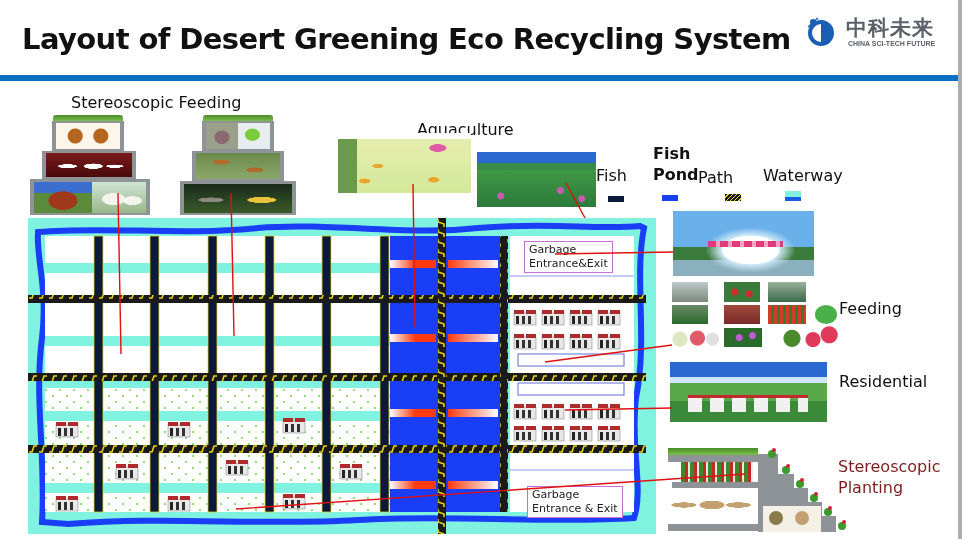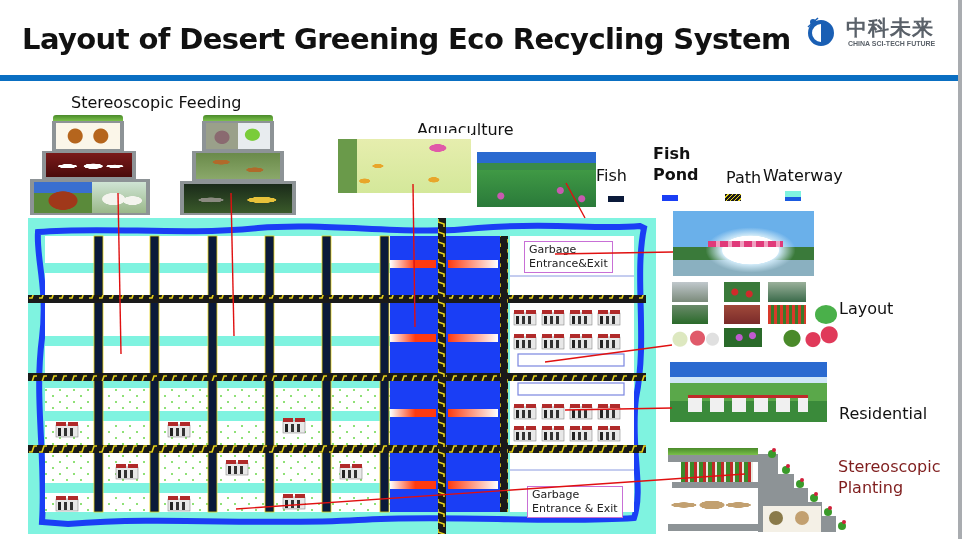--- a/index.html
+++ b/index.html
@@ -31,36 +31,36 @@
     <path d="M2 11 L12 2" stroke="#1a5fb4" stroke-width="1.5"></path>
   </svg>
   <span class="cn">中科未来</span>
   <span class="en">CHINA SCI-TECH FUTURE</span>
 </div>
 <div id="header-rule" class="abs"></div>
 <div id="right-border" class="abs"></div>
 
 <div class="abs lbl" style="left:71px;top:93px;text-align:center;">Stereoscopic Feeding</div>
 <div class="abs lbl" style="left:417px;top:120px;">Aquaculture</div>
-<div class="abs lbl" style="left:839px;top:299px;">Layout</div>
-<div class="abs lbl" style="left:839px;top:370px;line-height:24px;margin-top:32px;">
+<div class="abs lbl" style="left:839px;top:299px;">Feeding</div>
+<div class="abs lbl" style="left:839px;top:370px;line-height:24px;">
   <div>Residential</div>
 </div>
 <div class="abs lbl-s" style="left:838px;top:456px;">
   <div>Stereoscopic</div>
   <div>Planting</div>
 </div>
 
 <div class="abs" style="left:590px;top:138px;width:270px;height:70px;">
   <div class="abs lbl" style="left:6px;top:28px;">Fish</div>
   <div class="abs lbl" style="left:63px;top:5px;line-height:21px;font-weight:bold;">
     <div>Fish</div>
     <div>Pond</div>
   </div>
-  <div class="abs lbl" style="left:136px;top:30px;">Path</div>
+  <div class="abs lbl" style="left:108px;top:30px;">Path</div>
   <div class="abs lbl" style="left:173px;top:28px;">Waterway</div>
 
   <div class="swatch" style="left:18px;top:58px;background:#0b1a3a;"></div>
   <div class="swatch" style="left:72px;top:57px;background:#1a3ef5;"></div>
   <div class="swatch" style="left:135px;top:56px;height:7px;background:repeating-linear-gradient(135deg,#1a1a1a 0 2px,#e6d21a 2px 3px);"></div>
   <div class="swatch" style="left:195px;top:53px;height:10px;background:linear-gradient(#7ff3e0 0 55%,#1a5ae0 55% 100%);"></div>
 </div>
 
 <div class="abs" style="left:30px;top:115px;width:120px;height:100px;">
   <div class="pic" style="left:23px;top:0px;width:70px;height:6px;background:linear-gradient(#4a8a2a,#7ac04a);border-radius:3px 3px 0 0;"></div>

